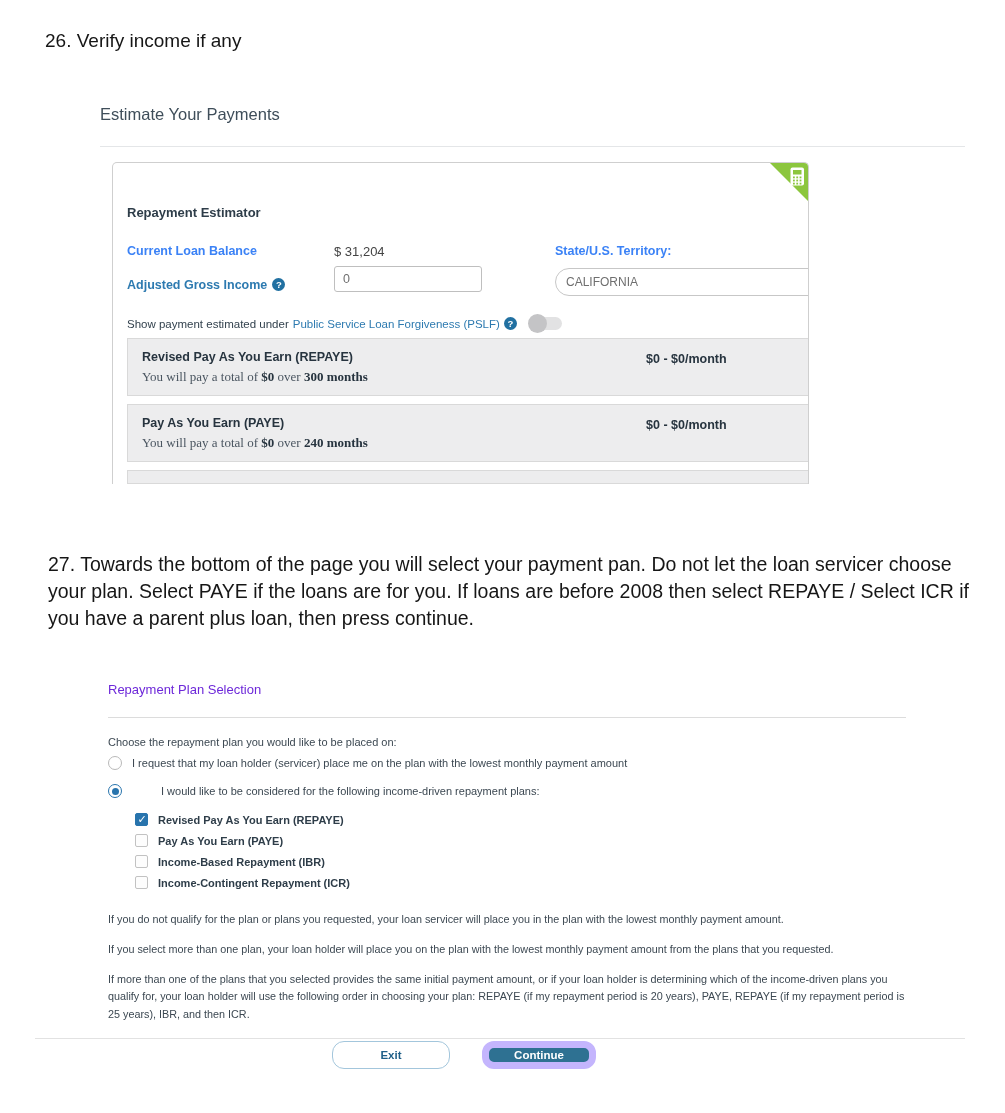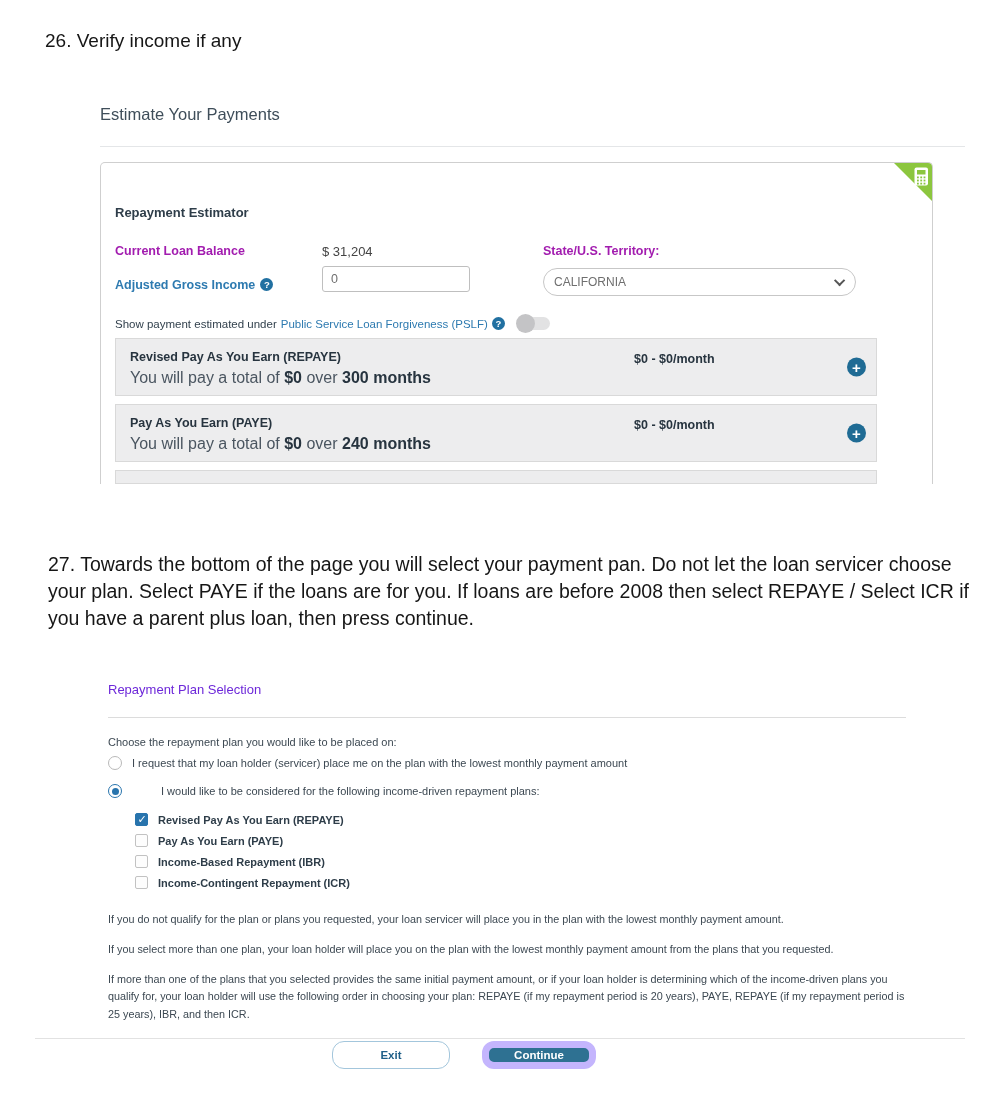--- a/index.html
+++ b/index.html
@@ -9,28 +9,28 @@
 
   
   .step-heading { position:absolute; font-size:19px; line-height:1.4; color:#161616; }
   .step26 { left:45px; top:28px; }
   .step27 { left:48px; top:551px; width:930px; font-size:19.5px; line-height:1.38; }
 
   
   .shot1 { position:absolute; left:100px; top:105px; width:865px; }
   .section-title { font-size:16.5px; font-weight:400; color:#3f4e5a; padding-bottom:22px;
                    border-bottom:1px solid #e4e6e8; }
-  .card { position:relative; margin-top:15px; width:833px; height:322px;
-          border:1px solid #cfcfcf; border-bottom:none; border-radius:5px 5px 0 0; overflow:hidden; }
+  .card { position:relative; margin-top:15px; width:697px; height:322px;
+          border:1px solid #cfcfcf; border-bottom:none; border-radius:5px 5px 0 0; overflow:hidden;margin-left:12px; }
   .corner-badge { position:absolute; top:0; right:0; width:38px; height:38px; }
   .card-body { padding:0 14px; }
   .card-title { margin-top:42px; font-size:13px; font-weight:bold; color:#2e3d49; }
 
   .form-grid { display:grid; grid-template-columns:207px 221px 1fr; margin-top:24px; }
-  .lbl { font-size:12.5px; font-weight:bold; color:#a21caf; }
+  .lbl { font-size:12.5px; font-weight:bold; color:#3b82f6; }
   .val { font-size:13px; color:#444; }
   .agi-lbl { margin-top:14px; color:#2d7ab0; display:flex; align-items:center; gap:5px; }
   .q-icon { display:inline-flex; align-items:center; justify-content:center; width:13px; height:13px;
             border-radius:50%; background:#2170a1; color:#fff; font-size:9.5px; font-weight:bold; flex:0 0 13px; }
   .txt-input { margin-top:7px; width:148px; height:26px; border:1px solid #bfbfbf; border-radius:3px;
                padding:0 8px; font-size:12.5px; color:#6f6f6f; font-family:inherit; }
   .select-box { margin-top:9px; width:313px; height:28px; border:1px solid #c7c7c7; border-radius:14px;
                 display:flex; align-items:center; padding:0 10px; font-size:12px; color:#6f6f6f;
                 background:#fff; cursor:pointer; }
   .select-box .chev { margin-left:auto; width:8px; height:8px; border-left:2px solid #555;
@@ -40,21 +40,21 @@
   .pslf-link { color:#2d7ab0; margin-left:4px; cursor:pointer; }
   .pslf-row .q-icon { margin-left:4px; }
   .toggle { position:relative; width:33px; height:13px; background:#e2e2e3; border-radius:7px;
             margin-left:12px; cursor:pointer; }
   .toggle .knob { position:absolute; left:-1px; top:-3px; width:19px; height:19px; border-radius:50%;
                   background:#c4c4c6; }
 
   .plan-row { position:relative; width:762px; height:58px; margin-top:8px; background:#ededee;
               border:1px solid #d9d9d9; padding:11px 14px; }
   .plan-name { font-size:12.5px; font-weight:bold; color:#27343f; }
-  .plan-sub { margin-top:5px; font-size:16px; color:#4a5560; }
+  .plan-sub { margin-top:5px; font-size:13px; color:#4a5560;font-family:Liberation Serif, serif; }
   .plan-sub b { color:#27343f; }
   .plan-range { position:absolute; left:518px; top:13px; font-size:12.5px; font-weight:bold; color:#27343f; }
   .plus-btn { position:absolute; right:10px; top:50%; transform:translateY(-50%); width:19px; height:19px;
               border-radius:50%; background:#1f6b94; color:#fff; border:none; cursor:pointer;
               font-size:15px; font-weight:bold; line-height:17px; text-align:center; padding:0; }
   .plan-row.sliver { height:14px; padding:0; }
 
   
   .shot2 { position:absolute; left:108px; top:682px; width:798px; color:#333; }
   .ps-title { font-size:13px; font-weight:400; color:#6d28d9; padding-bottom:20px;

